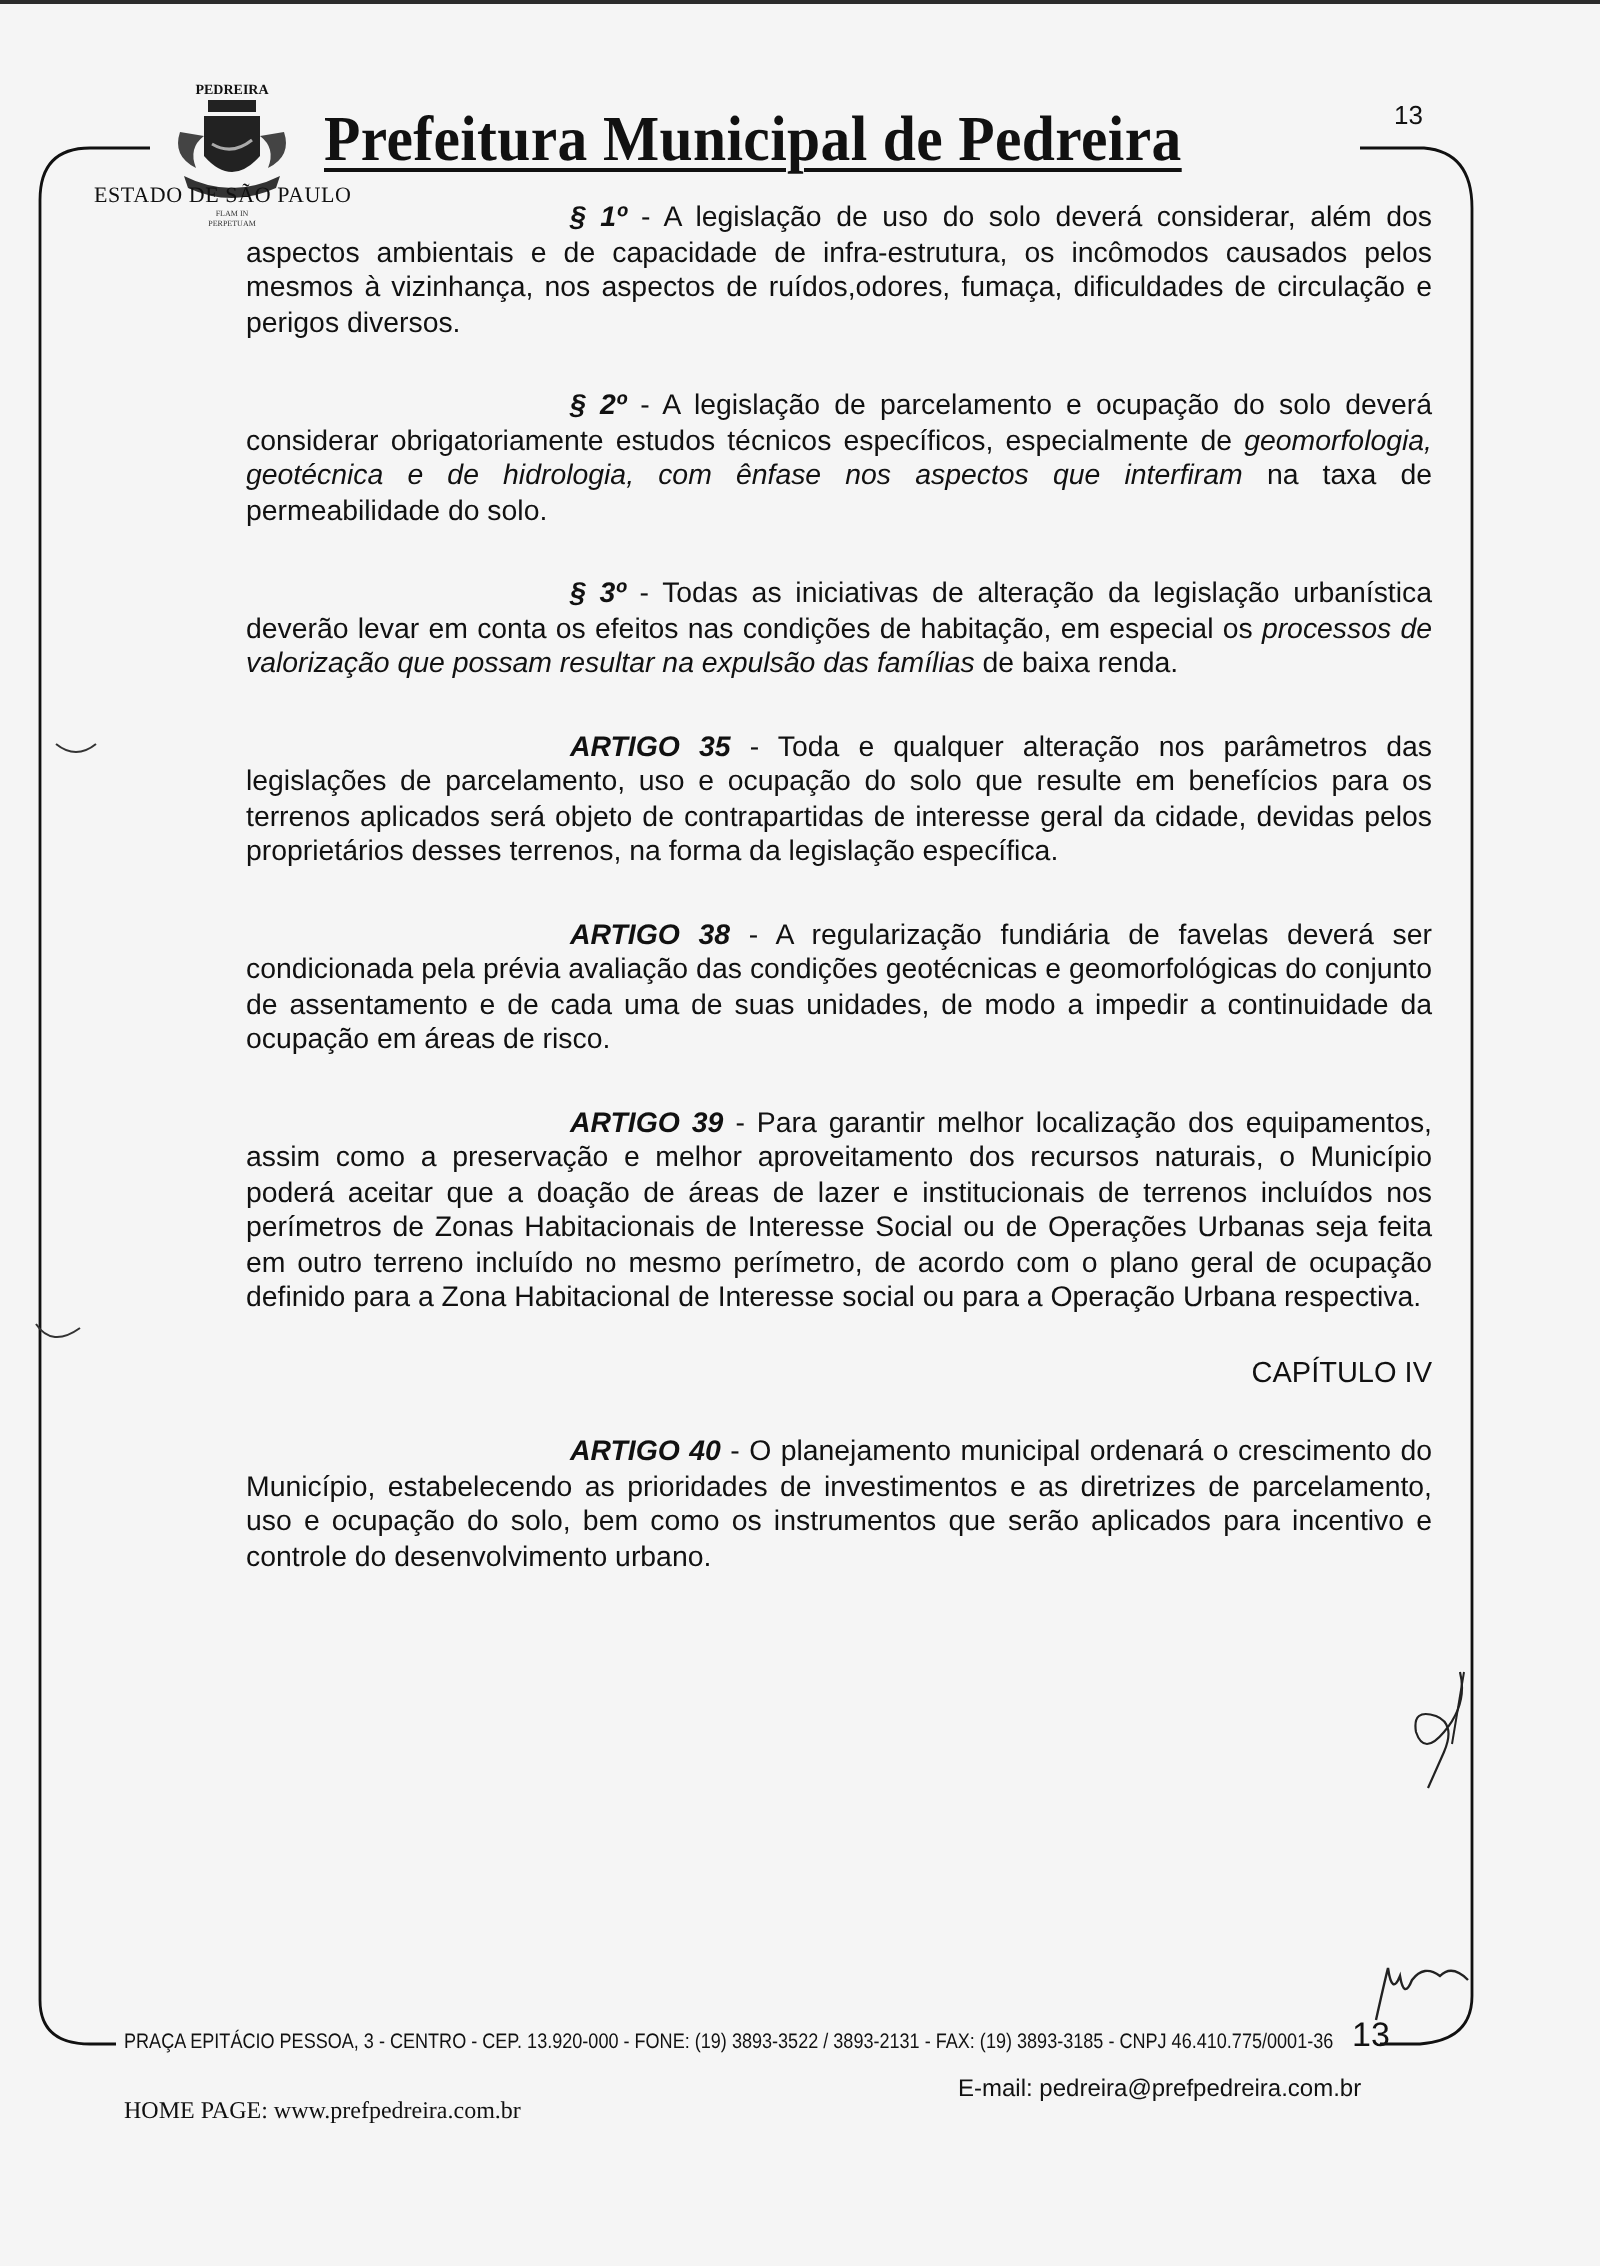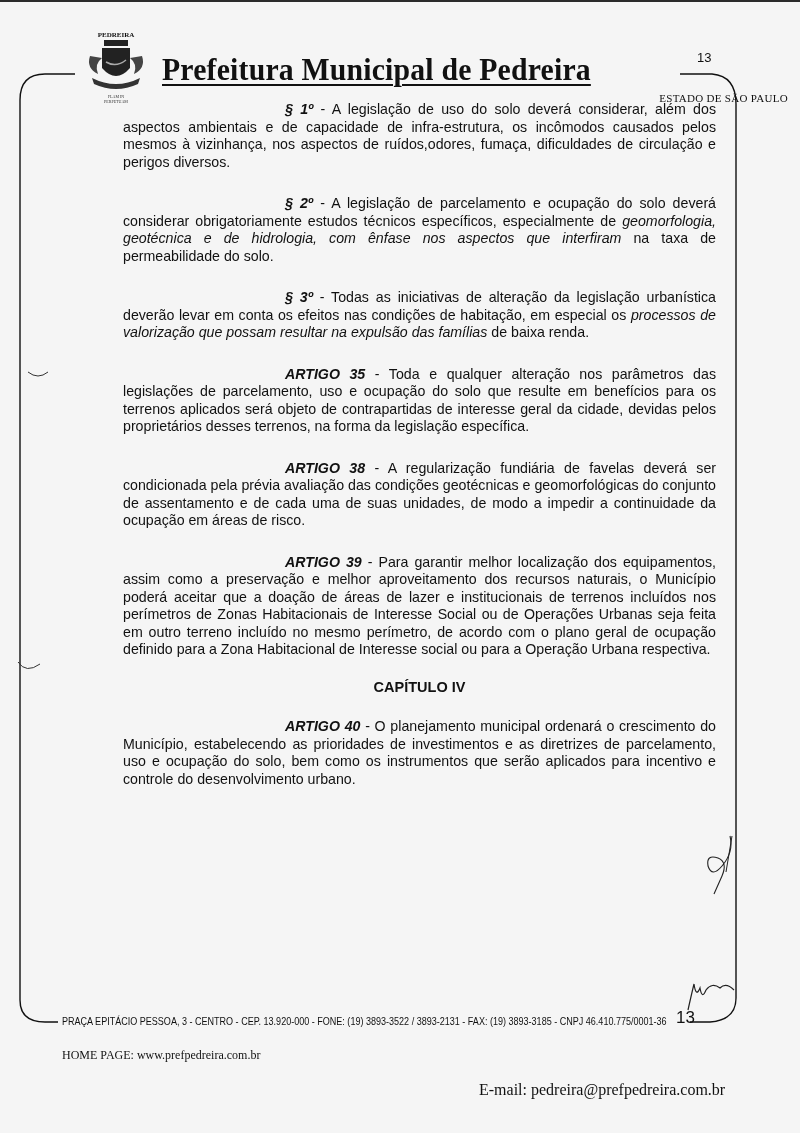--- a/index.html
+++ b/index.html
@@ -4,47 +4,47 @@
   <style>
     html, body { margin: 0; padding: 0; }
     body {
       width: 800px; height: 1133px; position: relative; overflow: hidden;
       background: #f5f5f5; color: #111;
       font-family: "Liberation Sans", sans-serif;
     }
     .topbar { position: absolute; left: 0; top: 0; width: 800px; height: 2px; background: #2b2b2b; }
     .frame { position: absolute; left: 0; top: 0; width: 800px; height: 1133px; }
     .frame svg { position: absolute; left: 0; top: 0; }
-    .crest { position: absolute; left: 84px; top: 28px; width: 64px; height: 80px; }
+    .crest { position: absolute; left: 84px; top: 38px; width: 64px; height: 80px; }
     .title {
       position: absolute; left: 162px; top: 51px;
       font-family: "Liberation Serif", serif; font-weight: bold;
       font-size: 32px; letter-spacing: 0.2px; color: #111;
       text-decoration: underline; text-decoration-thickness: 2px; text-underline-offset: 4px;
       transform: scaleX(0.93); transform-origin: left top;
       white-space: nowrap;
     }
     .page-num-top { position: absolute; left: 697px; top: 50px; font-size: 13px; }
-    .state { position: absolute; left: 0; width: 788px; top: 92px; text-align: right;
+    .state { position: absolute; left: 0; width: 788px; top: 92px; text-align: left;
       font-family: "Liberation Serif", serif; font-size: 11px; letter-spacing: 0.3px; padding-left: 47px; box-sizing: border-box; }
     .body-text {
       position: absolute; left: 123px; width: 593px; top: 101px;
       font-size: 14.2px; line-height: 17.5px; text-align: justify;
     }
     .para { margin: 0 0 24px 0; text-indent: 162px; }
     .para .lead { font-weight: bold; font-style: italic; }
     .para em { font-style: italic; margin-top: 18px; }
-    .chapter { text-align: center; font-weight: bold; font-size: 14.5px; line-height: 17.5px; margin: -4px 0 22px 0; }
+    .chapter { text-align: right; font-weight: normal; font-size: 14.5px; line-height: 17.5px; margin: -4px 0 22px 0; }
     .footer-addr {
       position: absolute; left: 62px; top: 1015px;
       font-size: 10.5px; white-space: nowrap; transform: scaleX(0.86); transform-origin: left top;
     }
     .footer-page { position: absolute; left: 676px; top: 1008px; font-size: 17px; }
     .footer-home { position: absolute; left: 62px; top: 1037px; font-family: "Liberation Serif", serif; font-size: 12px; margin-top: 11px; }
-    .footer-email { position: absolute; left: 479px; top: 1037px; font-family: Liberation Serif, serif; font-size: 16px; margin-top: 44px; }
+    .footer-email { position: absolute; left: 479px; top: 1037px; font-family: Liberation Sans, sans-serif; font-size: 12px; }
     .sig { position: absolute; }
   </style>
 </head>
 <body>
 
 <div class="topbar"></div>
 
 <div class="frame">
   <svg width="800" height="1133">
 

